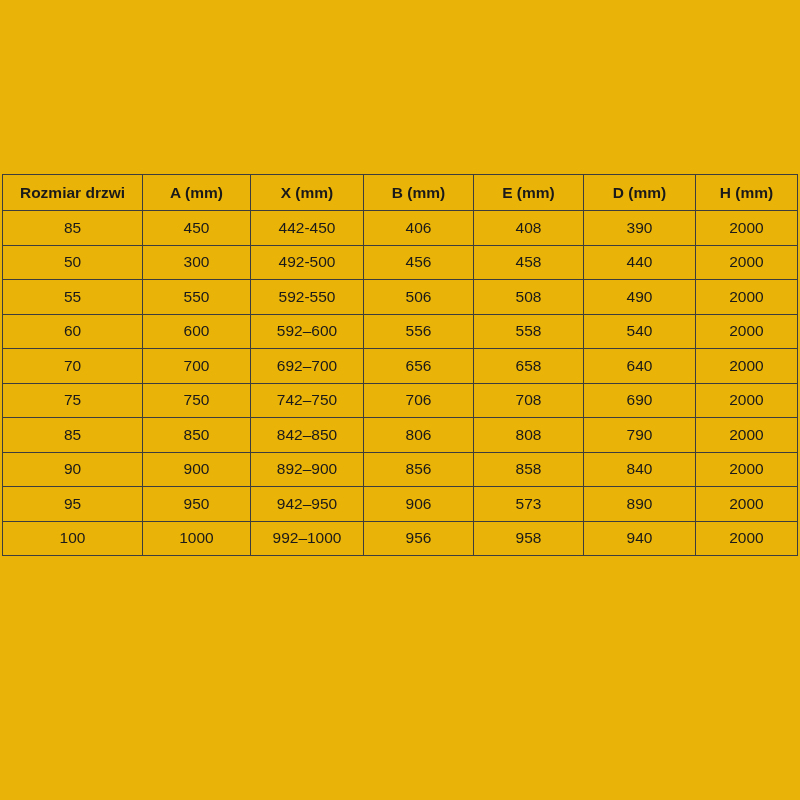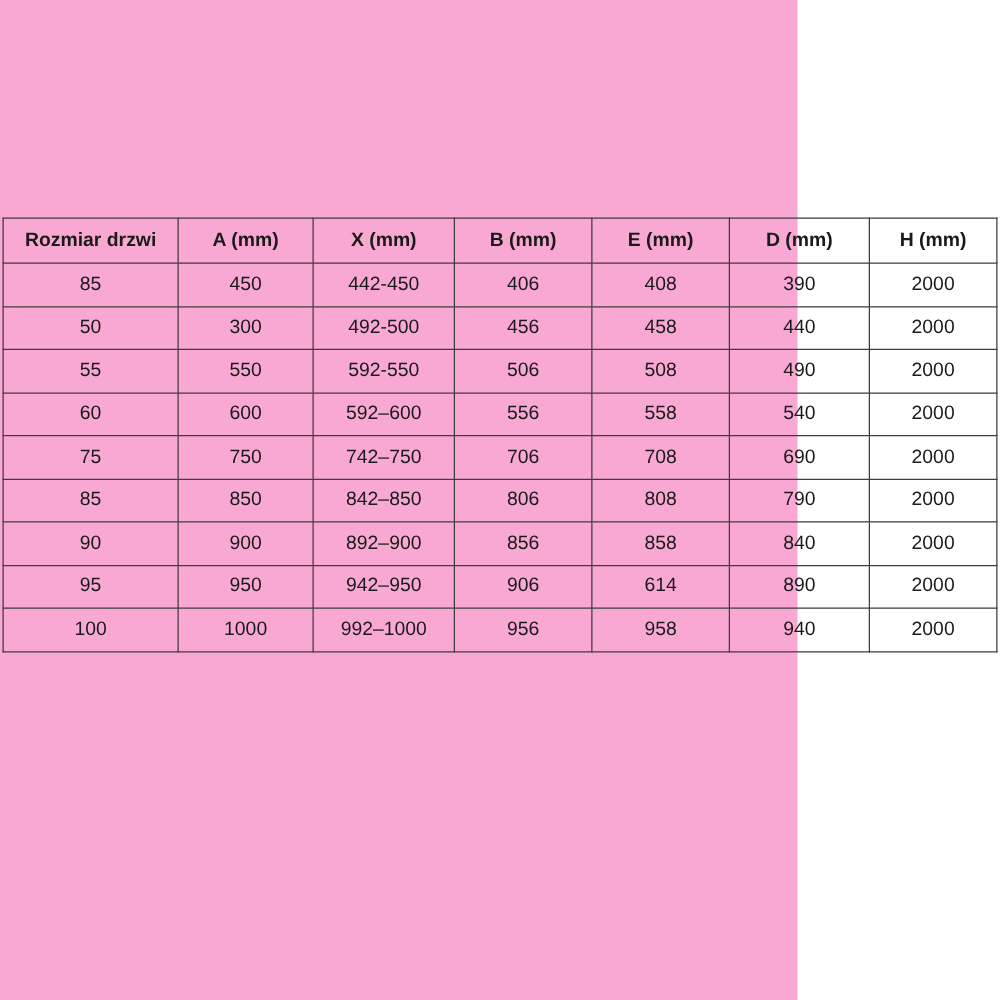--- a/index.html
+++ b/index.html
@@ -6,23 +6,23 @@
     margin: 0;
     padding: 0;
     background: #ffffff;
     width: 800px;
     height: 800px;
     overflow: hidden;
     font-family: "Liberation Sans", sans-serif;
   }
   .page {
     position: relative;
-    width: 638px;
+    width: 800px;
     height: 800px;
-    background: #f9a8d4;
+    background: #eab308;
   }
   .table-wrap {
     position: absolute;
     left: 2px;
     top: 174px;
     width: 795px;
   }
   table.spec-table {
     border-collapse: collapse;
     table-layout: fixed;
@@ -105,20 +105,29 @@
           <tr>
             <td>60</td>
             <td>600</td>
             <td>592–600</td>
             <td>556</td>
             <td>558</td>
             <td>540</td>
             <td>2000</td>
           </tr>
           <tr>
+            <td>70</td>
+            <td>700</td>
+            <td>692–700</td>
+            <td>656</td>
+            <td>658</td>
+            <td>640</td>
+            <td>2000</td>
+          </tr>
+          <tr>
             <td>75</td>
             <td>750</td>
             <td>742–750</td>
             <td>706</td>
             <td>708</td>
             <td>690</td>
             <td>2000</td>
           </tr>
           <tr>
             <td>85</td>
@@ -136,21 +145,21 @@
             <td>856</td>
             <td>858</td>
             <td>840</td>
             <td>2000</td>
           </tr>
           <tr>
             <td>95</td>
             <td>950</td>
             <td>942–950</td>
             <td>906</td>
-            <td>614</td>
+            <td>573</td>
             <td>890</td>
             <td>2000</td>
           </tr>
           <tr>
             <td>100</td>
             <td>1000</td>
             <td>992–1000</td>
             <td>956</td>
             <td>958</td>
             <td>940</td>

